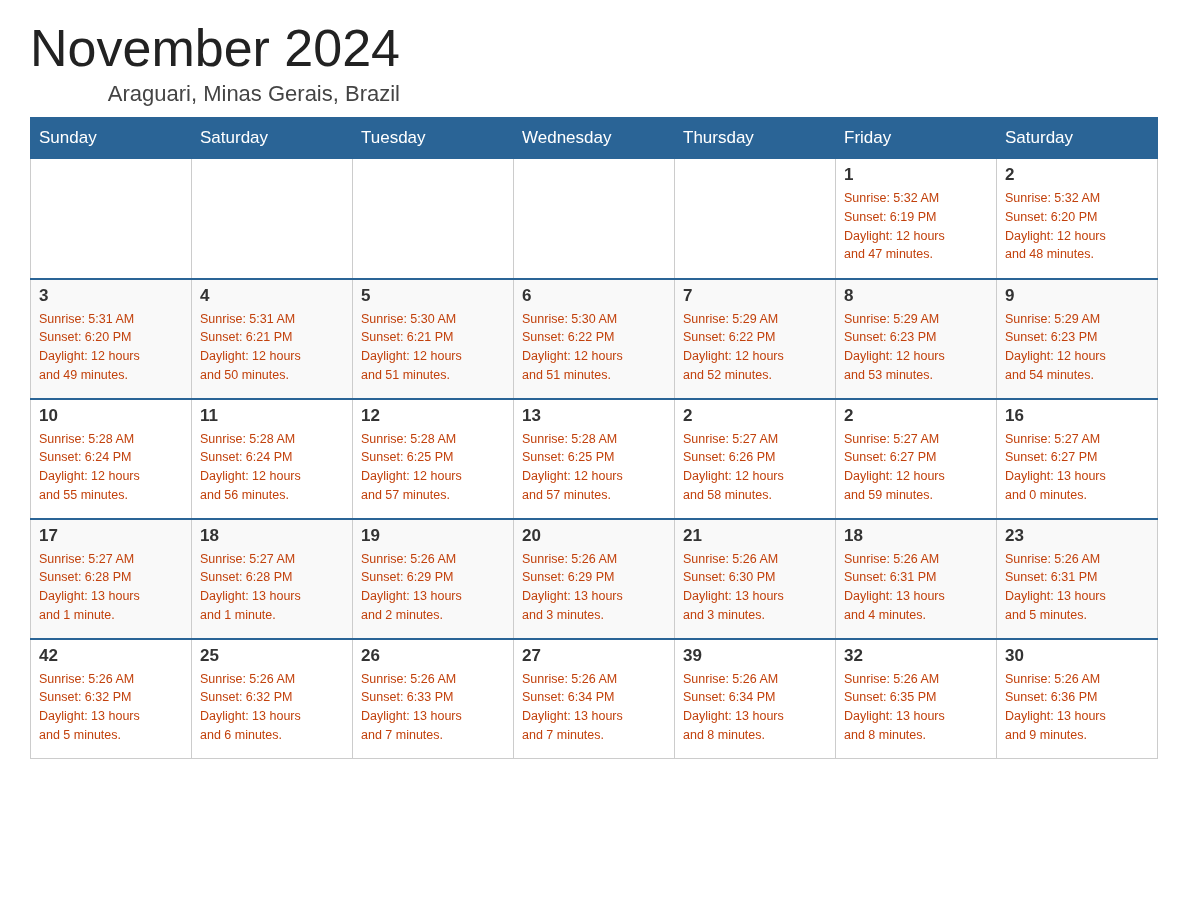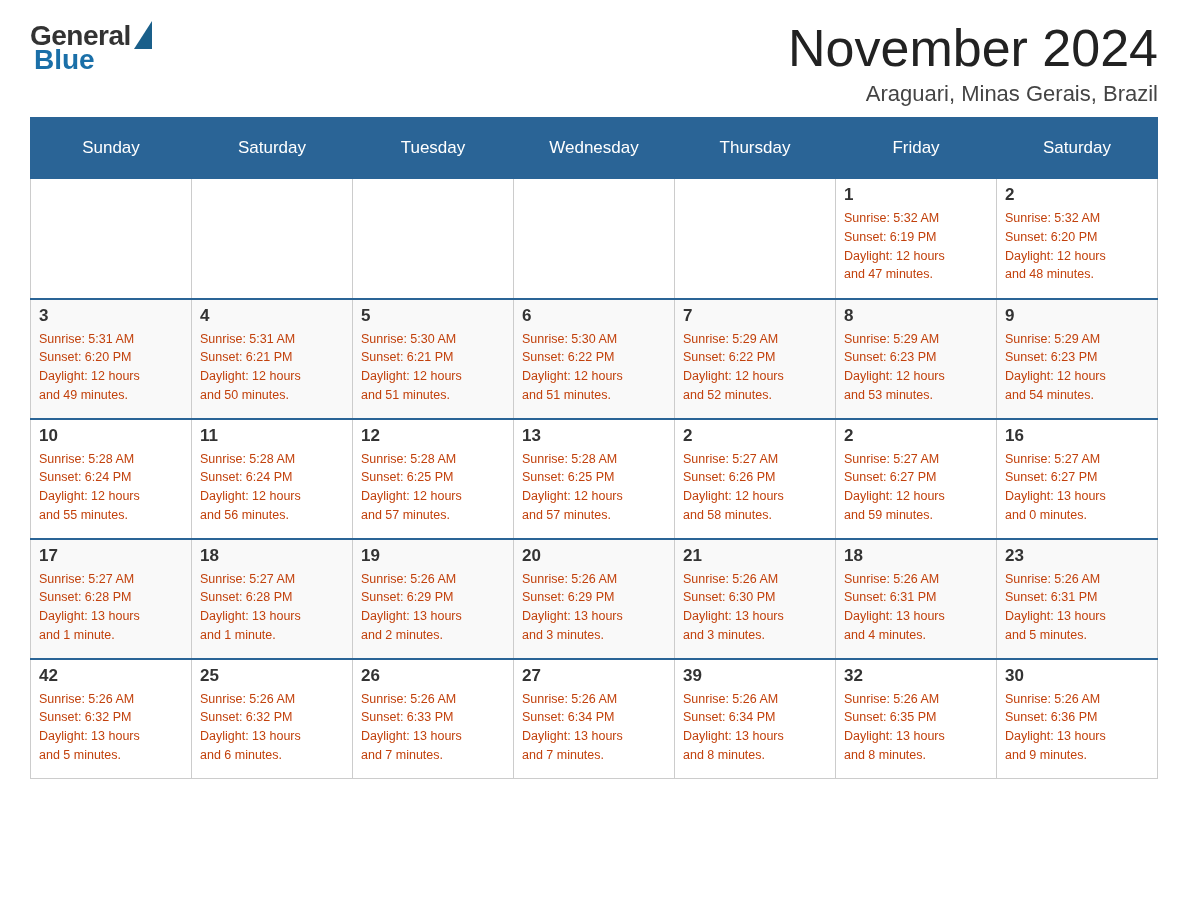--- a/index.html
+++ b/index.html
@@ -64,22 +64,22 @@
     .calendar {
       width: 100%;
       border-collapse: collapse;
       margin-top: 8px;
     }
     .calendar th {
       background-color: #2a6496;
       color: #fff;
       font-size: 17px;
       font-weight: normal;
-      padding: 20px 8px;
-      text-align: center;
+      padding: 10px 8px;
+      text-align: left;
       border: 1px solid #2a6496;
     }
     .calendar td {
       border: 1px solid #ccc;
       vertical-align: top;
       padding: 6px 8px;
       width: calc(100% / 7);
       min-height: 110px;
       height: 120px;
     }
@@ -105,27 +105,20 @@
       background: #fff;
     }
     .row-top-border td {
       border-top: 2px solid #2a6496;
     }
   </style>
 </head>
 <body>
 
 <div class="header">
-  <div class="logo">
-    <div class="logo-top">
-      <span class="logo-general">General</span>
-      <div class="logo-flag"></div>
-    </div>
-    <span class="logo-subtitle">Blue</span>
-  </div>
   <div class="title-block">
     <div class="month-title">November 2024</div>
     <div class="location-title">Araguari, Minas Gerais, Brazil</div>
   </div>
 </div>
 
 <table class="calendar">
   <thead>
     <tr>
     <th>Sunday</th>

